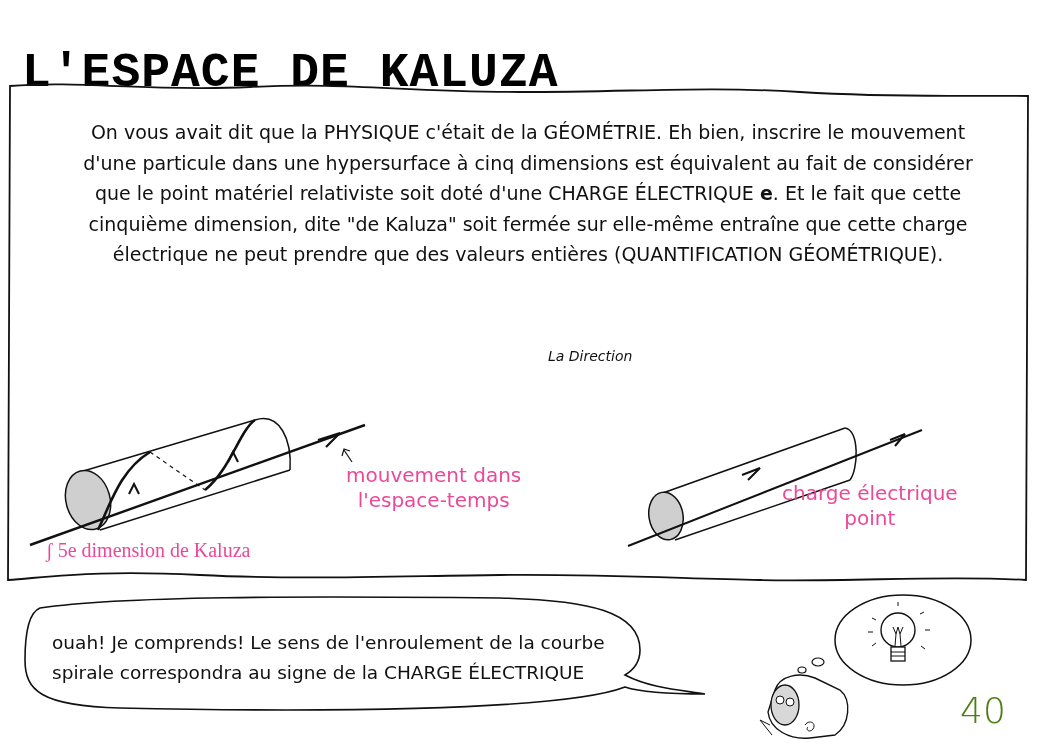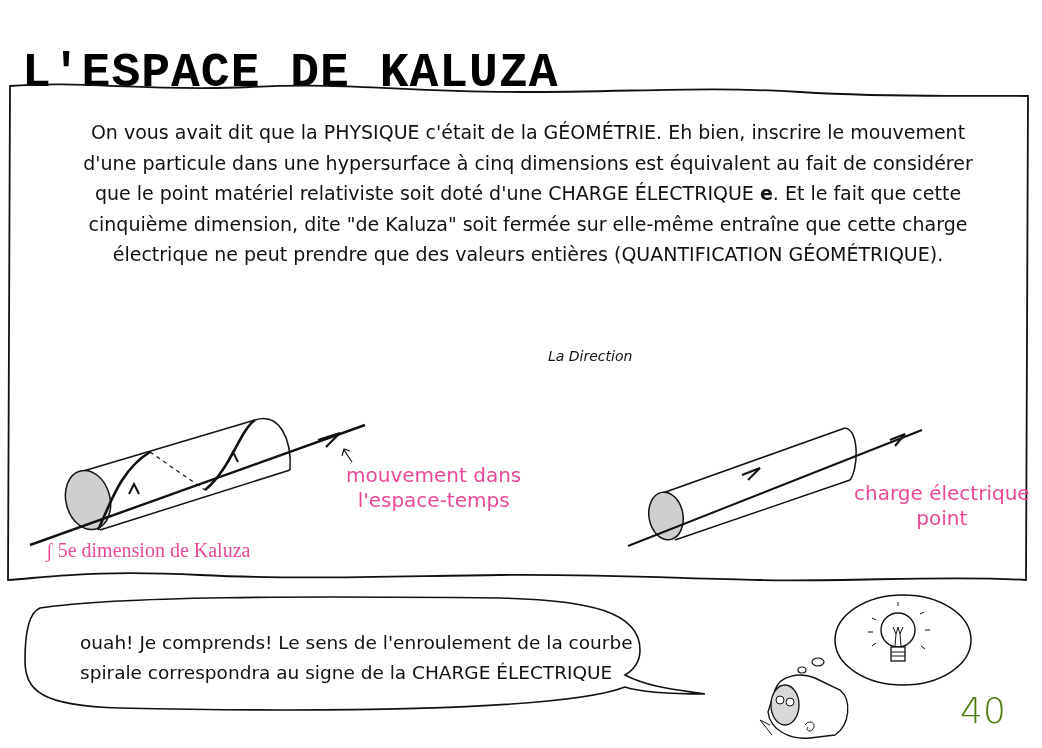--- a/index.html
+++ b/index.html
@@ -8,21 +8,21 @@
   .title { position: absolute; left: 22px; top: 22px; font-family: Liberation Mono, monospace;
            font-weight: bold; font-size: 48px; letter-spacing: 1px; color: #000000; margin-top: 24px; }
   .panel-svg { position: absolute; left: 0; top: 0; }
   .body-text { position: absolute; left: 38px; top: 117px; width: 980px;
                font-size: 19px; line-height: 30.5px; color: #111; }
   .body-text .line { display: block; white-space: nowrap; text-align: center; }
   .body-text b { font-weight: bold; }
   .direction { position: absolute; left: 548px; top: 348px; font-style: italic;
                font-size: 14px; color: #111; }
   .label { position: absolute; font-size: 20px; line-height: 25px; color: #ec4899; white-space: nowrap; text-align: center; }
-  .bubble-text { position: absolute; left: 52px; top: 628px; font-size: 18.5px; line-height: 30px; white-space: nowrap; margin-left: 28px; }
+  .bubble-text { position: absolute; left: 52px; top: 628px; font-size: 18.5px; line-height: 30px; white-space: nowrap; }
   .page-num { position: absolute; left: 960px; top: 690px; font-size: 36px; font-weight: 300; color: #4d7c0f; }
 </style>
 </head>
 <body>
 
 <div class="title">L'ESPACE DE KALUZA</div>
 
 <svg class="panel-svg" width="1042" height="748" viewBox="0 0 1042 748">
 
   <path d="M10 86 C 80 80, 150 92, 250 87 S 400 92, 520 92 S 700 86, 800 92 S 950 95, 1028 96 L 1026 580 C 950 575, 850 582, 760 580 S 600 574, 500 575 S 300 580, 200 575 S 60 576, 8 580 Z" fill="none" stroke="#111" stroke-width="1.8"></path>
@@ -108,21 +108,21 @@
 
 <div class="label" style="left:346px; top:463px;">
   <div>mouvement dans</div>
   <div>l'espace-temps</div>
 </div>
 <div class="label" style="left:46px; top:538px;font-family:Liberation Serif, serif;">
   <span>ʃ</span>
   <span>5e dimension de Kaluza</span>
 </div>
 
-<div class="label" style="left:854px; top:481px;">
+<div class="label" style="left:782px; top:481px;">
   <div>charge électrique</div>
   <div>point</div>
 </div>
 
 <div class="bubble-text">
   <div>ouah! Je comprends! Le sens de l'enroulement de la courbe</div>
   <div>spirale correspondra au signe de la CHARGE ÉLECTRIQUE</div>
 </div>
 
 <div class="page-num">40</div>

